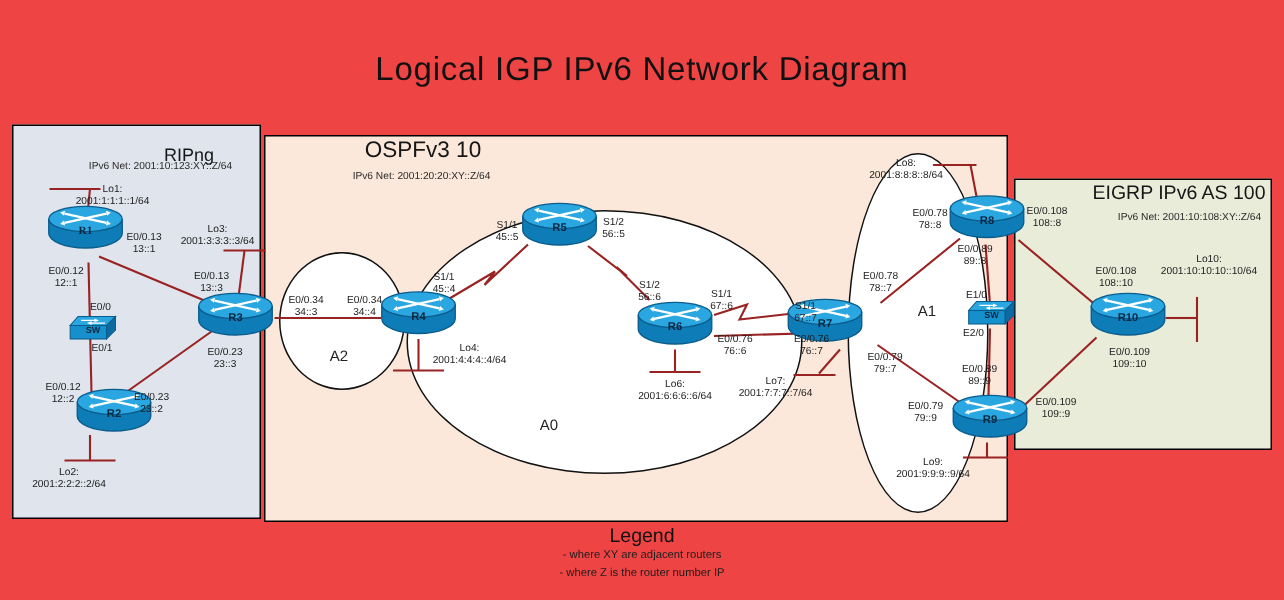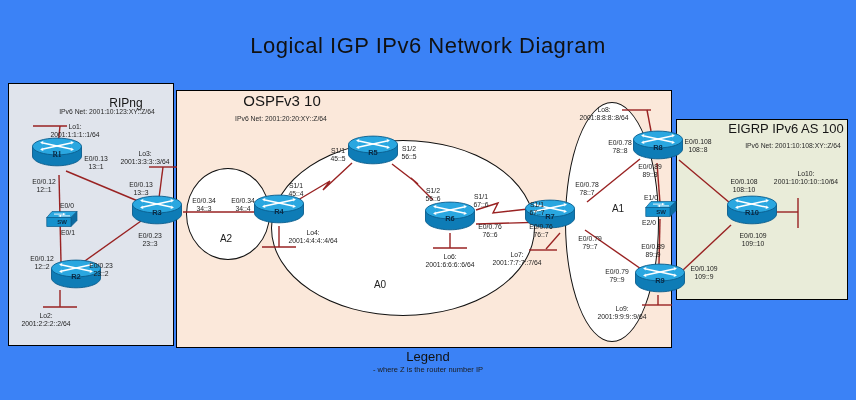--- a/index.html
+++ b/index.html
@@ -1,17 +1,17 @@
 <!DOCTYPE html>
 <html><head>
 <meta charset="utf-8">
 <style>
   *{margin:0;padding:0;box-sizing:border-box}
   html,body{background:#fff;font-family:"Liberation Sans",sans-serif}
-  #canvas{position:relative;width:856px;height:400px;background:#3b82f6;overflow:hidden}
+  #canvas{position:relative;width:856px;height:400px;background:#ef4444;overflow:hidden}
   .main-title{position:absolute;left:0;right:0;top:33px;text-align:center;font-size:22px;color:#111;letter-spacing:.5px}
   .box{position:absolute;border:1px solid #000}
   #box-ripng{left:8px;top:83px;width:166px;height:263px}
   #box-ospf{left:176px;top:90px;width:496px;height:258px}
   #box-eigrp{left:676px;top:119px;width:172px;height:181px}
   .ellipse{position:absolute;border:1px solid #111;border-radius:50%;background:#fff}
   #a2{left:186px;top:168px;width:84px;height:92px}
   #a0{left:271px;top:140px;width:264px;height:176px}
   #a1{left:565px;top:102px;width:94px;height:240px}
   .region-title,.region-sub,.arealabel,.netlabel{position:absolute;transform:translate(-50%,-50%);white-space:nowrap;color:#161616}
@@ -379,21 +379,22 @@
       </div>
       <div class="netlabel" style="left: 753px; top: 240px;">
         <div>E0/0.109</div>
         <div>109::10</div>
       </div>
       <div class="netlabel" style="left: 806px; top: 178px;">
         <div>Lo10:</div>
         <div>2001:10:10:10::10/64</div>
       </div>
       <div class="arealabel" style="left: 226px; top: 238px;">A2</div>
-      <div class="arealabel" style="left: 380px; top: 284px;">A0</div>
+      <div class="arealabel" style="left: 366px; top: 284px;">A0</div>
       <div class="arealabel" style="left: 618px; top: 208px;">A1</div>
     </div>
 
   <div class="legend">
     <div class="legend-title">Legend</div>
+    <div class="legend-line">- where XY are adjacent routers</div>
     <div class="legend-line">- where Z is the router number IP</div>
   </div>
 </div>
 
 </body></html>

